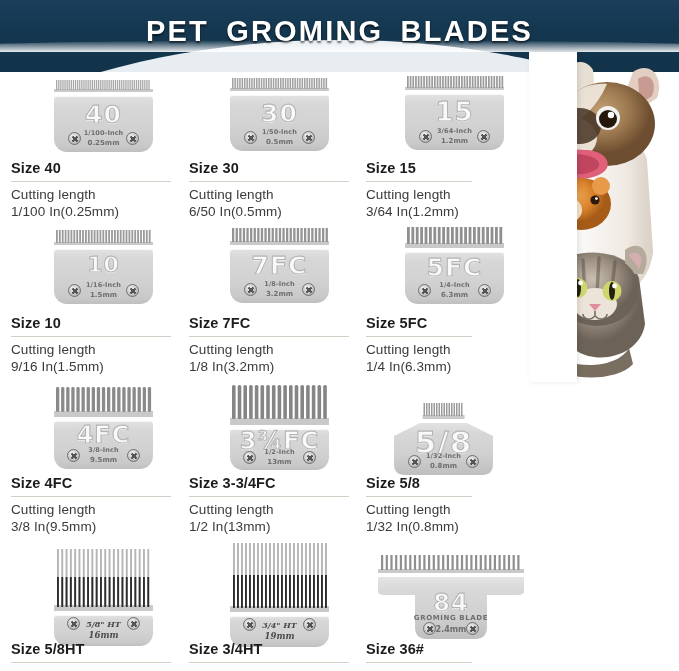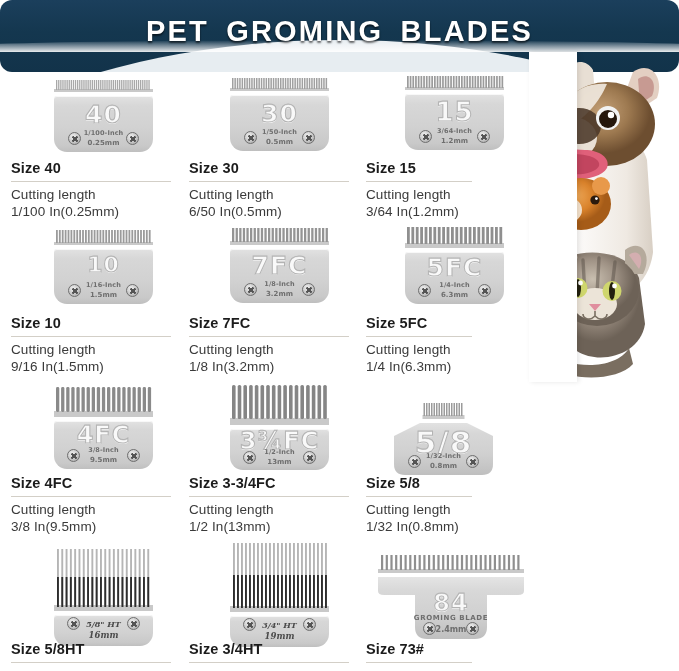--- a/index.html
+++ b/index.html
@@ -5,21 +5,20 @@
   html,body{margin:0;padding:0;}
   body{
     width:679px;height:671px;background:#ffffff;overflow:hidden;position:relative;
     font-family:"Liberation Sans","DejaVu Sans",sans-serif;
   }
 
   
   .header{
     position:absolute;left:0;top:0;width:679px;height:72px;overflow:hidden;
     background:linear-gradient(180deg,#1b3f5c 0%,#14374f 45%,#12334a 100%);
-    border-radius:12px;
   }
   .header .curve{
     position:absolute;left:-130px;top:40px;width:940px;height:230px;
     border-radius:50% 50% 0 0 / 100% 100% 0 0;
     background:radial-gradient(ellipse 70% 60% at 50% 100%,#ffffff 0%,#ffffff 58%,#f2f5f7 78%,#e7edf1 100%);
   }
   .header .curve:after{
     content:"";position:absolute;left:0;top:0;right:0;height:12px;
     border-radius:50% 50% 0 0 / 100% 100% 0 0;
     background:linear-gradient(180deg,rgba(255,255,255,.0),rgba(255,255,255,.9));
@@ -926,21 +925,21 @@
               <div class="engrave" style="top:12px;font-size:24px;">84</div>
               <div class="spec" style="top:37px;font-size:7px;letter-spacing:.6px;">GROMING BLADE</div>
               <div class="spec2" style="top:48px;font-size:8px;">2.4mm</div>
               <div class="screw" style="left:45px;top:45px;"></div>
               <div class="screw" style="right:45px;top:45px;"></div>
             </div>
           </div>
         </div>
       </div>
       <div class="label-block">
-        <div class="size-title">Size 73#</div>
+        <div class="size-title">Size 36#</div>
         <div class="rule"></div>
         <div class="desc">Cutting length</div>
 
       </div>
     </div>
   </div>
 
 </div>
 
 </body></html>

